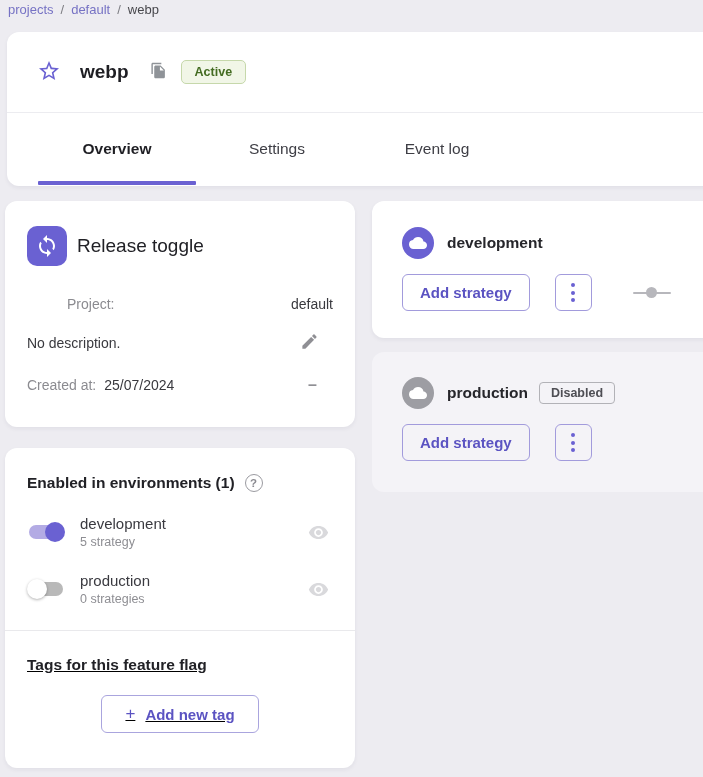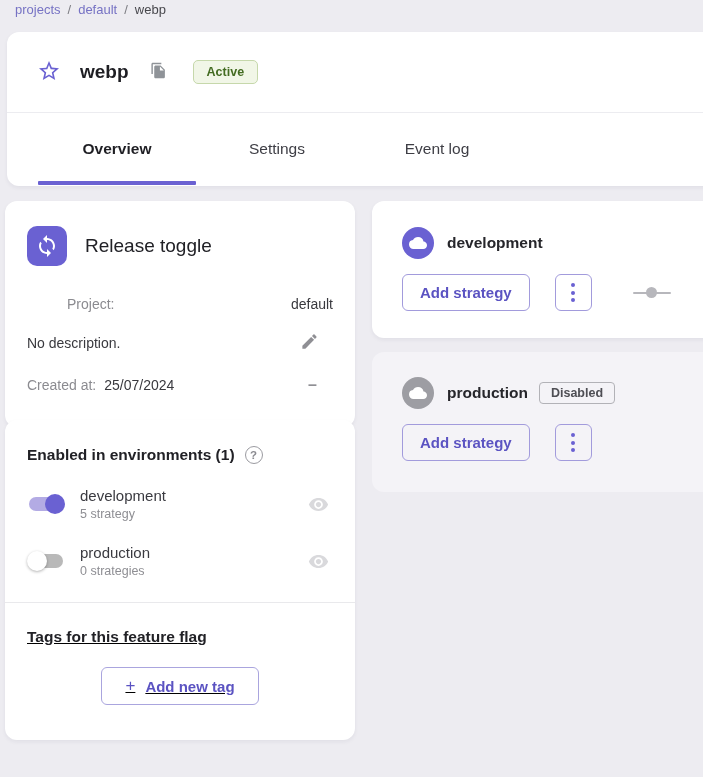--- a/index.html
+++ b/index.html
@@ -1,57 +1,57 @@
 <!DOCTYPE html>
 <html><head>
 <meta charset="utf-8">
 <style>
   * { margin:0; padding:0; box-sizing:border-box; }
   html,body { background:#edecf1; }
   body { font-family:"Liberation Sans", sans-serif; }
   .page { position:relative; width:703px; height:777px; background:#edecf1; overflow:hidden; }
 
   
-  .breadcrumb { position:absolute; top:1px; left:15px; height:16px; display:flex; align-items:center; gap:7px; font-size:13px; }
+  .breadcrumb { position:absolute; top:1px; left:8px; height:16px; display:flex; align-items:center; gap:7px; font-size:13px; }
   .breadcrumb a { color:#7672c4; text-decoration:none; cursor:pointer; }
   .breadcrumb .sep { color:#7c7c82; }
   .breadcrumb .current { color:#47474c; }
 
   .card { background:#ffffff; border-radius:12px; box-shadow:0 2px 4px rgba(40,40,70,0.06); }
 
   
   .header-card { position:absolute; top:32px; left:7px; right:-24px; height:154px; }
   .title-row { height:81px; display:flex; align-items:center; padding-left:30px; border-bottom:1px solid #ececf0; }
   .flag-title { font-size:19px; color:#1e1e23; margin-left:19px; }
   .icon-btn { background:none; border:none; cursor:pointer; display:flex; align-items:center; justify-content:center; padding:0; }
   .copy-btn { margin-left:21px; }
-  .status-badge { margin-left:26px; font-size:12.5px; font-weight:bold; color:#446c22; background:#f1f6e7; border:1px solid #c6d8ab; border-radius:5px; padding:4px 13px; }
+  .status-badge { margin-left:14px; font-size:12.5px; font-weight:bold; color:#446c22; background:#f1f6e7; border:1px solid #c6d8ab; border-radius:5px; padding:4px 13px; }
 
   
   .tabs { display:flex; padding-left:30px; height:72px; }
   .tab { width:160px; display:flex; align-items:center; justify-content:center; font-size:15.5px; color:#3e3e45; position:relative; cursor:pointer; background:none; border:none; font-family:inherit; }
   .tab.active { font-weight:bold; color:#1f1f24; }
   .tab.active::after { content:""; position:absolute; left:1px; right:1px; bottom:0; height:4px; background:#6a61d2; border-radius:1px; }
 
   
   .meta-card { position:absolute; top:201px; left:5px; width:350px; height:226px; padding:25px 22px; }
   .meta-head { display:flex; align-items:center; }
   .type-icon { width:40px; height:40px; border-radius:10px; background:#6a61d2; display:flex; align-items:center; justify-content:center; flex:none; }
-  .type-label { font-size:19px; color:#212126; margin-left:18px; }
+  .type-label { font-size:19px; color:#212126; margin-left:10px; }
   .meta-row { display:flex; align-items:center; font-size:14px; }
   .row-project { margin-top:30px; justify-content:space-between;margin-left:40px; }
   .row-desc { margin-top:20px; justify-content:space-between; }
   .row-created { margin-top:23px; }
   .lbl { color:#8b8b90; }
   .val { color:#39393e; }
   .right-pad { margin-right:14px; }
   .collapse-btn { color:#8f8f94; font-size:16px; font-weight:bold; line-height:10px; margin-left:auto; margin-right:16px; }
 
   
-  .env-panel { position:absolute; top:420px; left:5px; width:350px; height:320px; }
+  .env-panel { position:absolute; top:448px; left:5px; width:350px; height:320px; }
   .env-panel-top { padding:26px 22px 0; }
   .panel-header { display:flex; align-items:center; gap:10px; }
   .panel-title { font-size:15.5px; font-weight:bold; color:#212126; }
   .help-circle { width:18px; height:18px; border:1.6px solid #9b9ba1; border-radius:50%; color:#8b8b91; font-size:11.5px; font-weight:bold; display:flex; align-items:center; justify-content:center; cursor:pointer; background:none; }
   .env-row { display:flex; align-items:center; margin-top:23px; }
   .env-texts { margin-left:15px; }
   .env-name { font-size:15px; color:#3a3a40; }
   .env-count { font-size:12.5px; color:#8e8e93; margin-top:3px; }
   .eye-btn { margin-left:auto; margin-right:4px; }
 

